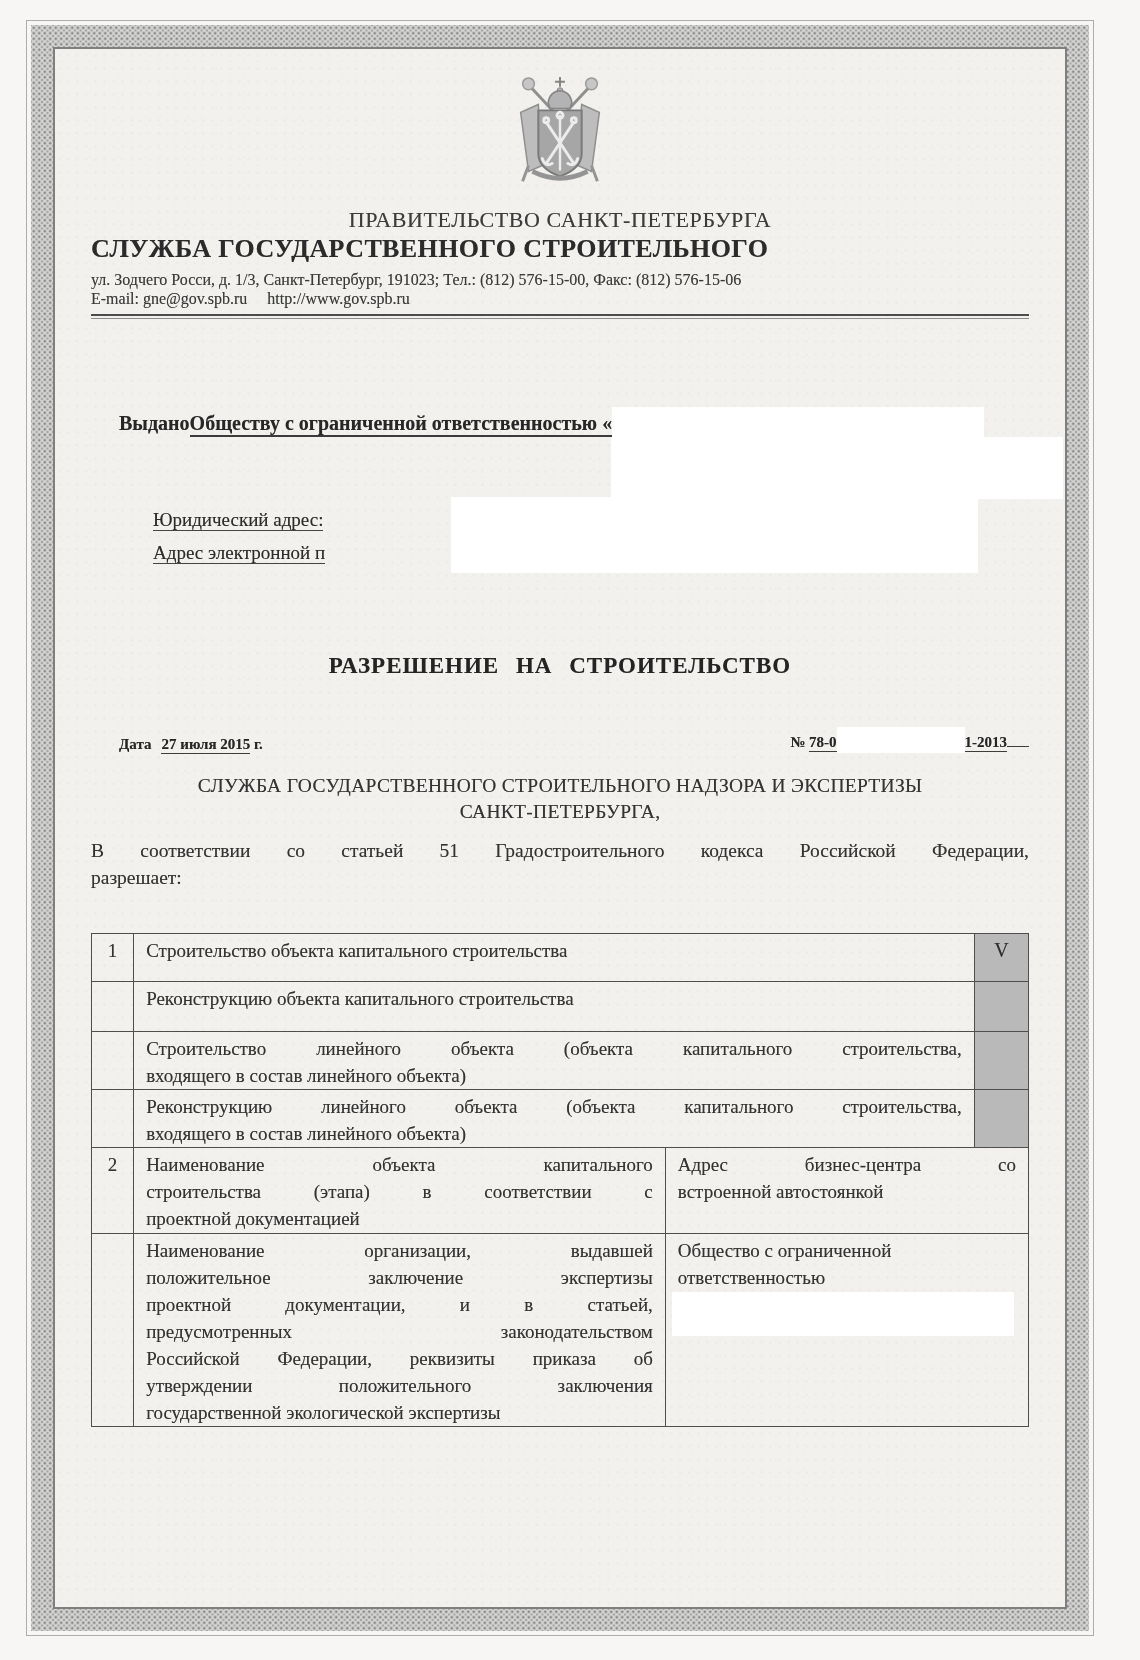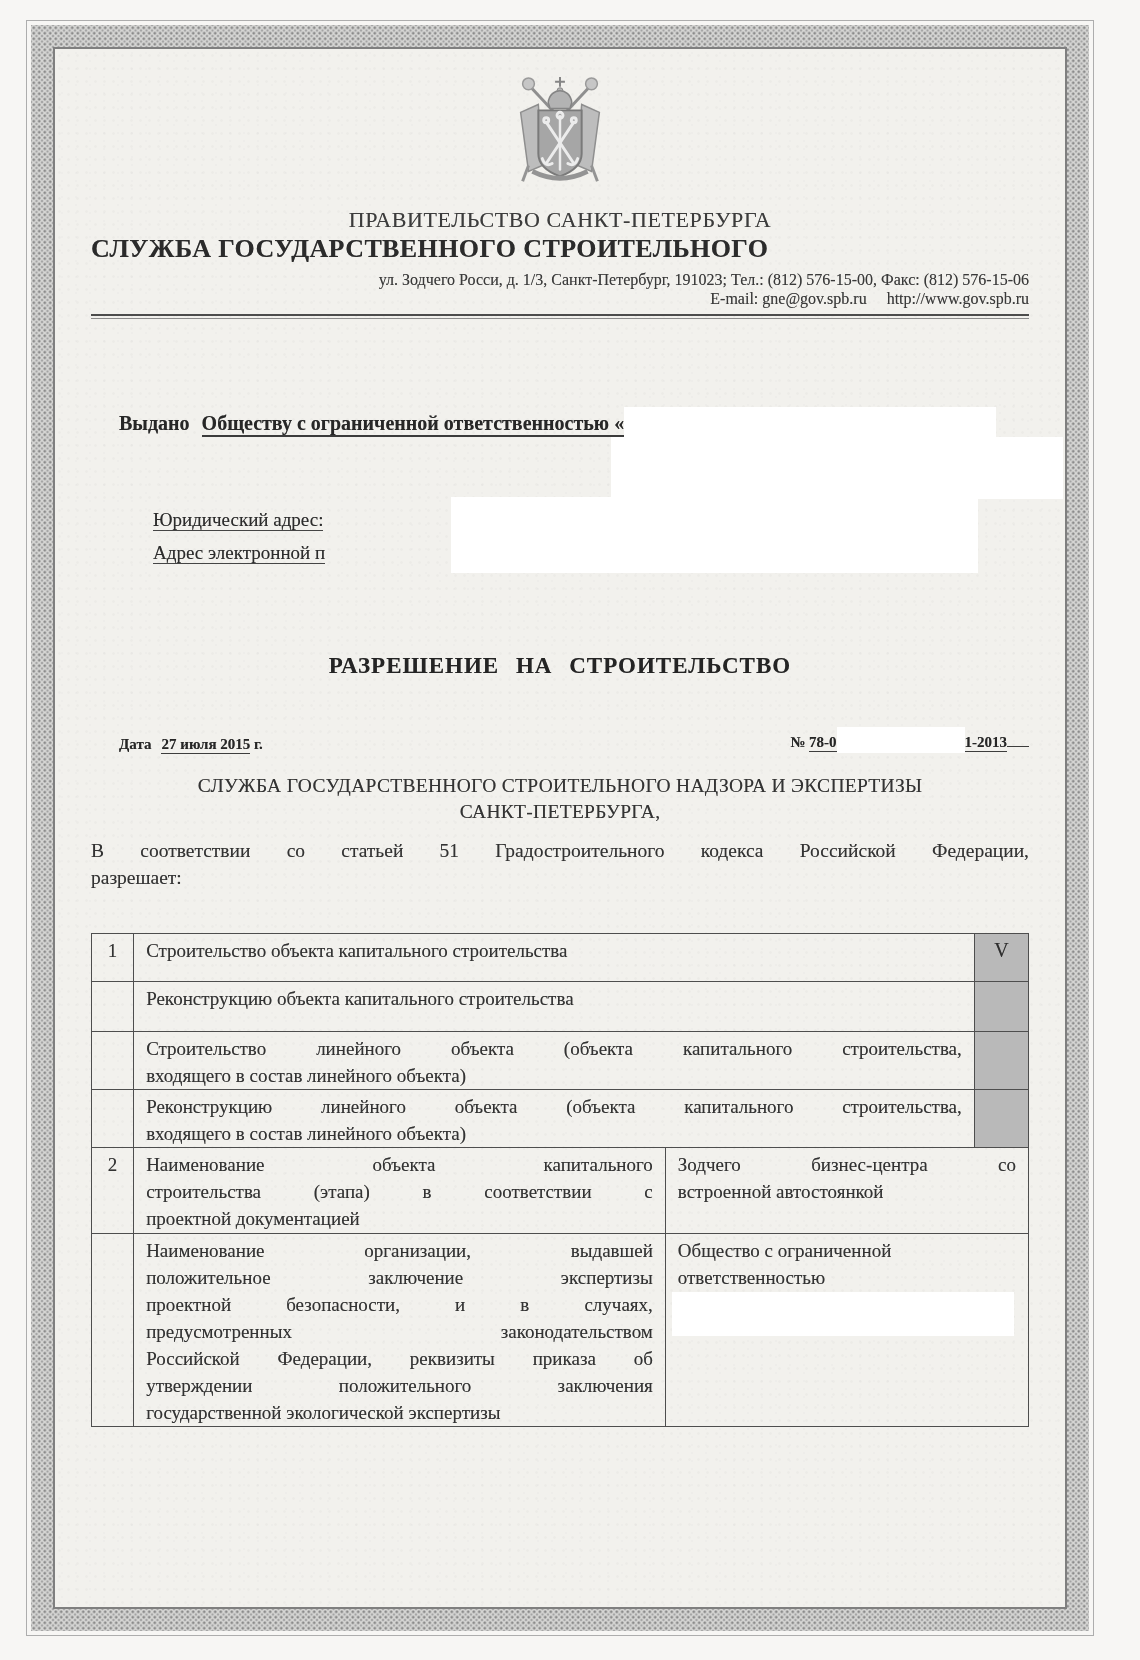--- a/index.html
+++ b/index.html
@@ -33,26 +33,26 @@
       radial-gradient(rgba(130,130,130,.03) 1px,transparent 1.2px);
     background-size:9px 13px,14px 8px;
     border:2px solid #7f7f7f;
   }
   .content{position:relative;height:100%;padding:14px 36px 0;box-sizing:border-box;}
 
   
   .emblem{display:block;margin:8px auto 0;filter:blur(.3px);}
   .gov-title{margin-top:10px;text-align:center;font-size:22px;letter-spacing:.6px;color:#3c3c3c;}
   .svc-title{ text-align:left;font-weight:bold;font-size:26px;line-height:1.2;letter-spacing:.4px;color:#2b2b2b;}
-  .contacts{margin-top:6px;text-align:right;font-size:16px;line-height:19px;color:#3a3a3a;}
+  .contacts{margin-top:6px;text-align:left;font-size:16px;line-height:19px;color:#3a3a3a;}
   .rule{margin-top:6px;height:2px;border-top:2.5px solid #4c4c4c;border-bottom:1px solid #8b8b8b;}
 
   
   .issued-block{position:relative;margin:88px 0 0 28px;font-size:20px;font-weight:bold;color:#272727;white-space:nowrap;}
-  .issued-value{border-bottom:2px solid #3b3b3b;padding-bottom:1px;margin-left:12px;}
+  .issued-value{border-bottom:2px solid #3b3b3b;padding-bottom:1px;}
   .redact{background:#ffffff;}
   .redact-a{display:inline-block;width:372px;height:32px;vertical-align:-9px;}
   .redact-b{position:absolute;left:492px;top:30px;width:452px;height:62px;}
   .legal-block{position:relative;margin:64px 0 0 62px;font-size:19px;font-weight:400;line-height:33px;color:#2c2c2c;}
   .legal-line{border-bottom:1.6px solid #454545;padding-bottom:0;}
   .redact-c{position:absolute;left:298px;top:-6px;width:527px;height:76px;z-index:2;}
 
   
   .doc-title{margin-top:84px;text-align:center;font-weight:bold;font-size:23px;letter-spacing:1px;word-spacing:10px;color:#242424;}
   .date-row{display:flex;justify-content:space-between;align-items:flex-end;margin:48px 0 0 28px;font-size:15px;font-weight:bold;color:#262626;}
@@ -197,30 +197,30 @@
           <td class="chk"></td>
         </tr>
         <tr style="height:86px">
           <td class="num">2</td>
           <td>
             <div class="jline">Наименование объекта капитального</div>
             <div class="jline">строительства (этапа) в соответствии с</div>
             <div class="lline">проектной документацией</div>
           </td>
           <td class="val" colspan="2">
-            <div class="jline">Зодчего бизнес-центра со</div>
+            <div class="jline">Адрес бизнес-центра со</div>
             <div class="lline">встроенной автостоянкой</div>
           </td>
         </tr>
         <tr style="height:192px">
           <td class="num"></td>
           <td>
             <div class="jline">Наименование организации, выдавшей</div>
             <div class="jline">положительное заключение экспертизы</div>
-            <div class="jline">проектной безопасности, и в случаях,</div>
+            <div class="jline">проектной документации, и в статьей,</div>
             <div class="jline">предусмотренных законодательством</div>
             <div class="jline">Российской Федерации, реквизиты приказа об</div>
             <div class="jline">утверждении положительного заключения</div>
             <div class="lline">государственной экологической экспертизы</div>
           </td>
           <td class="val" colspan="2">
             <div class="lline">Общество с ограниченной</div>
             <div class="lline">ответственностью</div>
             <span class="redact redact-d"></span>
           </td>

